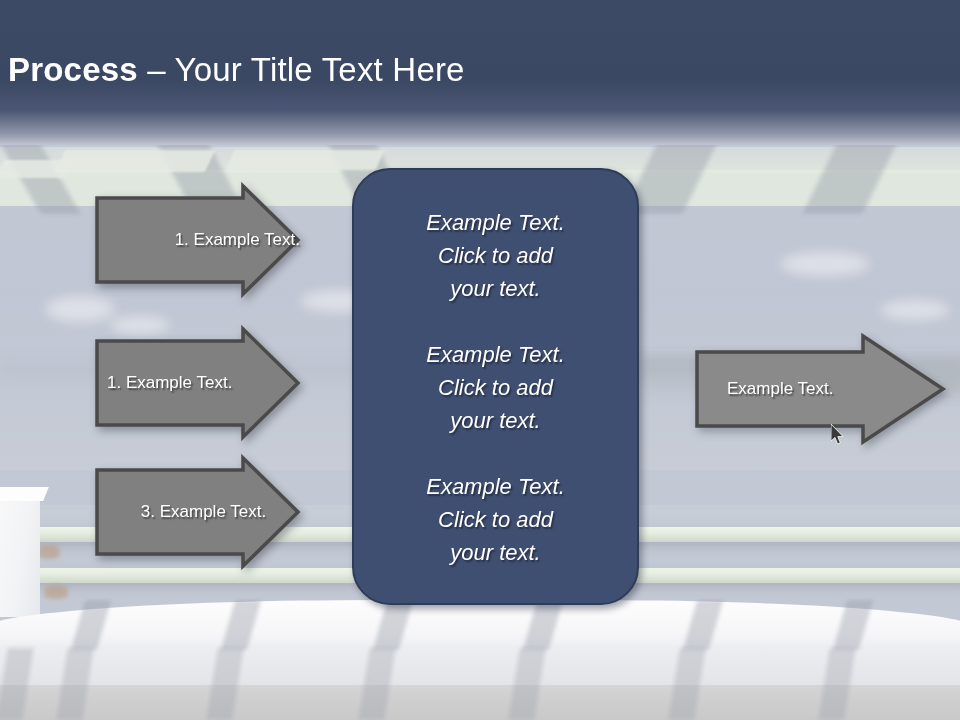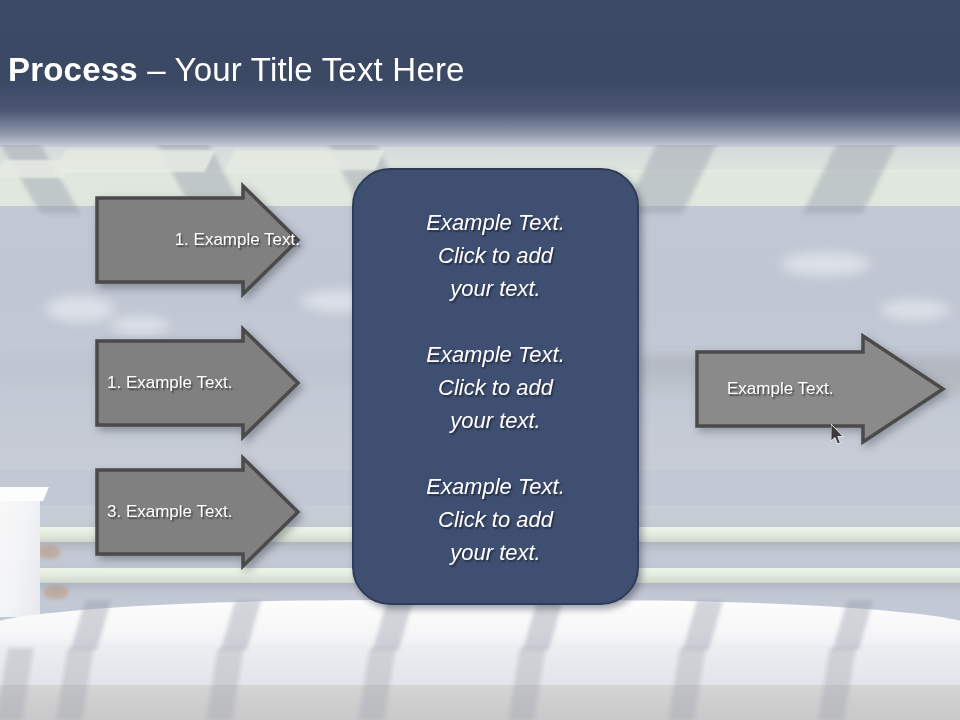--- a/index.html
+++ b/index.html
@@ -188,21 +188,21 @@
     color: #ffffff;
     font-size: 17px;
     line-height: 20px;
     white-space: nowrap;
     text-shadow: 1.5px 1.5px 1.5px rgba(40,40,45,.65);
   }
 
   
   .arrow-left-1 { left: 95px; top: 184px;  width: 205px; height: 112px; justify-content: flex-end; }
   .arrow-left-2 { left: 95px; top: 327px;  width: 205px; height: 112px; }
-  .arrow-left-3 { left: 95px; top: 456px;  width: 205px; height: 112px; }
+  .arrow-left-3 { left: 95px; top: 456px;  width: 205px; height: 112px; justify-content: center; }
   .arrow-left-1 .arrow-label,
   .arrow-left-2 .arrow-label,
   .arrow-left-3 .arrow-label { margin-left: 12px; }
 
   
   .arrow-right-1 { left: 695px; top: 334px; width: 250px; height: 110px; }
   .arrow-right-1 .arrow-label { margin-left: 32px; }
 
   
   .center-panel {

